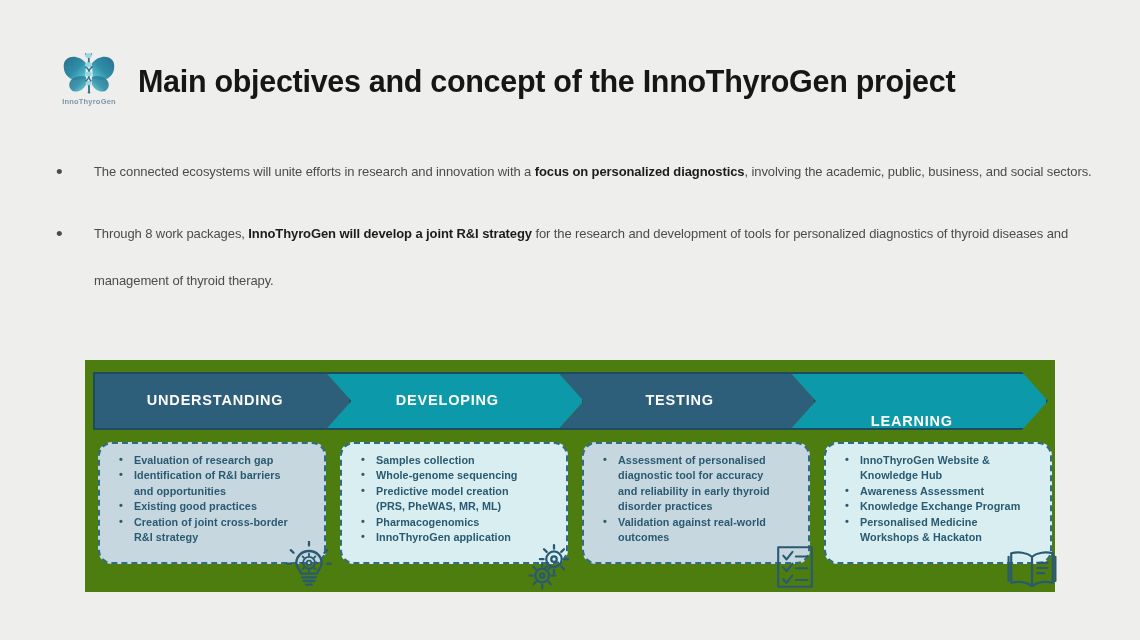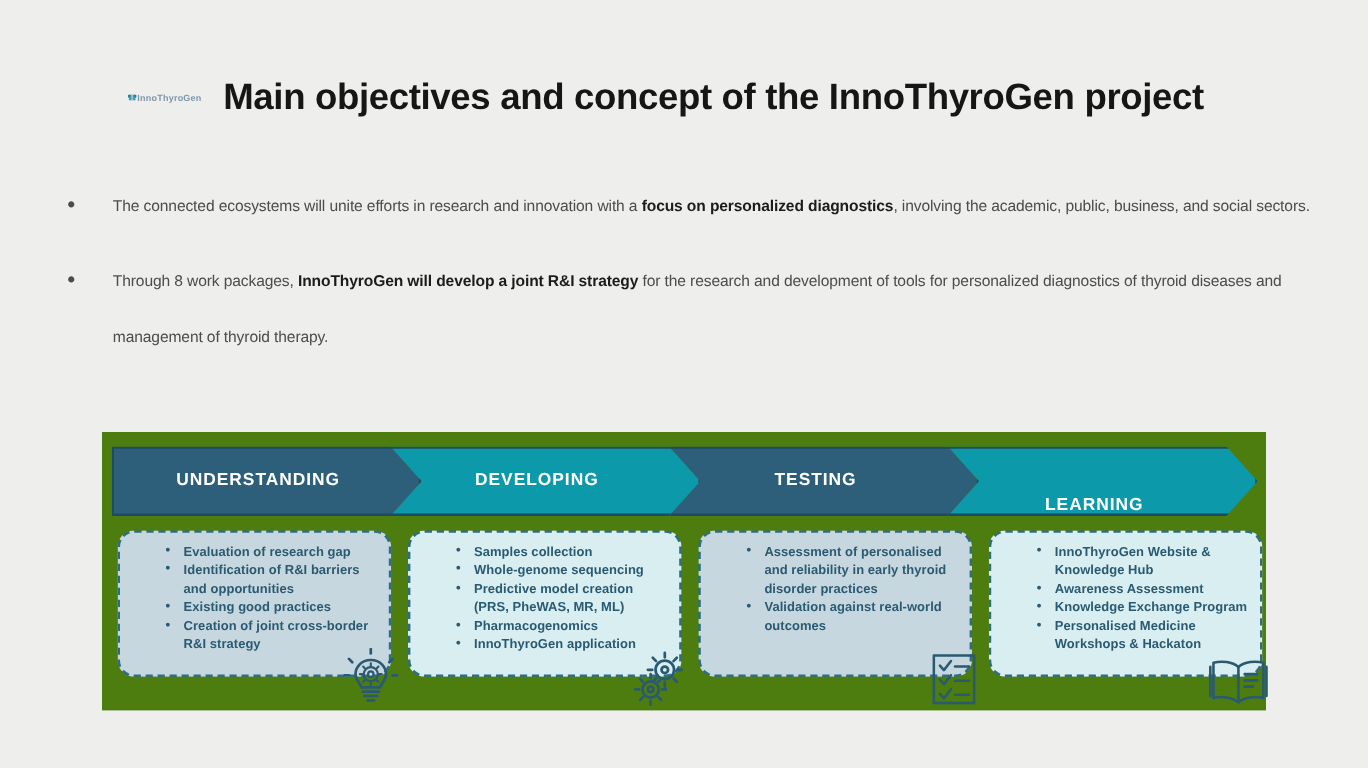--- a/index.html
+++ b/index.html
@@ -11,21 +11,21 @@
     position:relative;
   }
 
   
   .header{
     position:absolute;left:58px;top:48px;
     display:flex;align-items:center;gap:14px;
   }
   .logo-wrap{
     width:62px;height:66px;
-    display:flex;flex-direction:row;align-items:center;justify-content:flex-start;margin-left:48px;
+    display:flex;flex-direction:column;align-items:center;justify-content:flex-start;
   }
   .logo-mark{width:58px;height:48px;display:block;}
   .logo-text{
     font-size:7.5px;letter-spacing:.2px;color:#7d96a8;
     margin-top:1px;white-space:nowrap;font-weight:600;
   }
   .page-title{
     font-size:30.5px;font-weight:bold;color:#161616;
     letter-spacing:-0.3px;white-space:nowrap;
     margin-left:4px;
@@ -68,21 +68,20 @@
 
   
   .boxes{
     position:absolute;left:8px;top:82px;width:955px;height:125px;
   }
   .dbox{
     position:absolute;top:0;height:122px;
     border:2px dashed #2e6d89;
     border-radius:14px;
     box-sizing:border-box;
-    padding-left:19px;
   }
   .dbox ul{
     list-style:none;margin:0;padding:9px 10px 0 10px;
   }
   .dbox li{
     position:relative;
     font-size:10.8px;line-height:15.4px;color:#2a5a72;
     font-weight:bold;padding-left:24px;margin:0;
     letter-spacing:.05px;
   }
@@ -207,20 +206,21 @@
               <circle cx="40" cy="76" r="15"></circle>
               <circle cx="40" cy="76" r="5"></circle>
               <path d="M40 55 V48 M40 104 V97 M19 76 H12 M68 76 H61 M26 62 L21 57 M54 90 L59 95 M54 62 L59 57 M26 90 L21 95"></path>
             </g>
           </svg></div>
       </div>
       <div style="position: absolute; top: 0px; left: 489px; width: 228px; height: 145px;">
         <div class="dbox" style="left: 0px; width: 228px; background: rgb(199, 215, 223);">
           <ul>
             <li>Assessment of personalised</li>
+            <li class="cont">diagnostic tool for accuracy</li>
             <li class="cont">and reliability in early thyroid</li>
             <li class="cont">disorder practices</li>
             <li>Validation against real-world</li>
             <li class="cont">outcomes</li>
           </ul>
         </div>
         <div class="corner-icon" style="right: -6px; bottom: -8px; position: absolute;"><svg viewBox="0 0 100 110" width="42" height="48">
             <g style="fill:none;stroke:#2a5a72;stroke-width:5;stroke-linecap:round;stroke-linejoin:round;stroke-width:5">
               <rect x="10" y="8" width="80" height="94"></rect>
               <path d="M22 28 l8 9 14 -18"></path>

